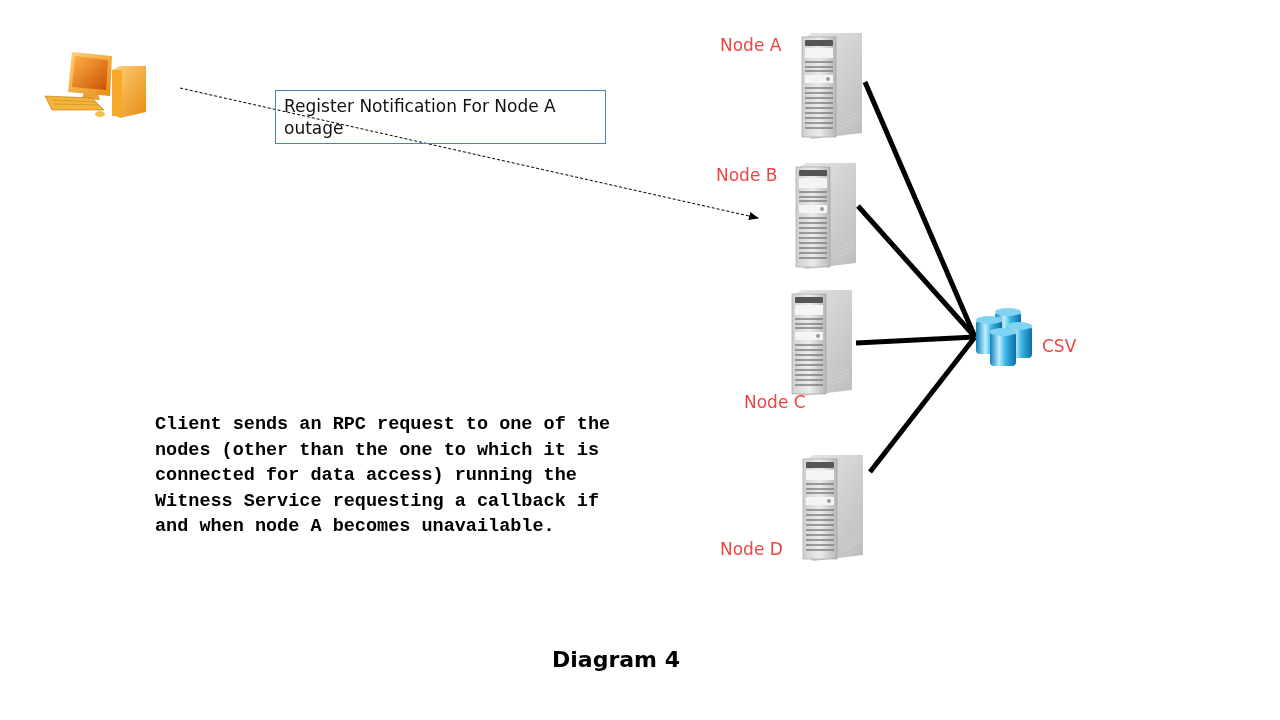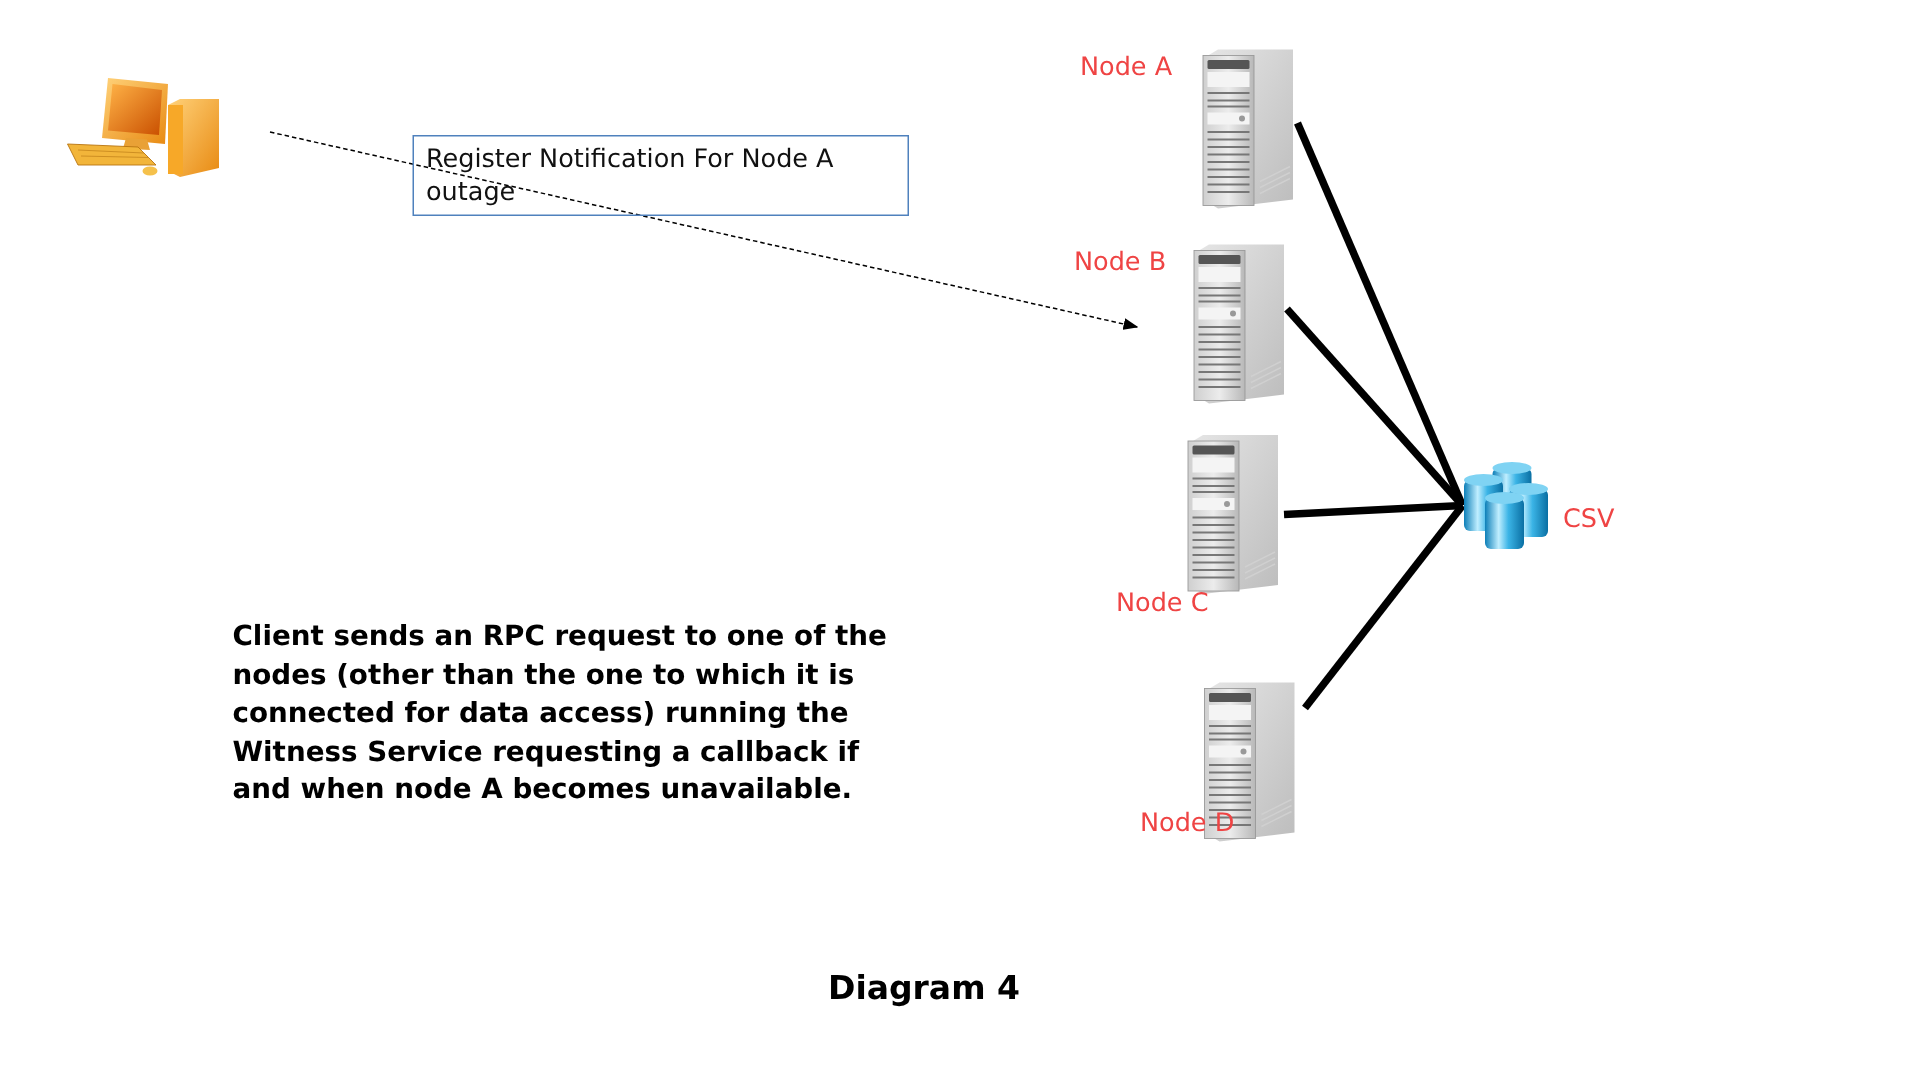--- a/index.html
+++ b/index.html
@@ -11,21 +11,21 @@
     .abs { position: absolute; }
     svg.layer { position: absolute; left: 0; top: 0; }
     .node-label { font-size: 17px; color: #ef4444; white-space: nowrap; }
     .callout {
       left: 275px; top: 90px; width: 331px; height: 54px;
       border: 1px solid #4f81bd; box-sizing: border-box;
       padding: 4px 8px; font-size: 17px; line-height: 22px; color: #111;
     }
     .desc {
       left: 155px; top: 412px; width: 460px;
-      font-size: 18.5px; font-weight: bold; line-height: 25.5px; color: #000;
+      font-size: 18.5px; font-weight: bold; line-height: 25.5px; color: #000; font-family: Liberation Mono, monospace;
     }
     .caption { left: 552px; top: 647px; font-size: 22px; font-weight: bold; }
     .csv-label { left: 1042px; top: 336px; font-size: 17px; }
   </style>
 </head>
 <body>
 
 <svg class="layer" width="1280" height="720">
   <defs>
     <linearGradient id="srvFront" x1="0" y1="0" x2="1" y2="0">
@@ -117,21 +117,21 @@
     </g>
     <ellipse cx="100" cy="114" rx="5" ry="3" fill="#f5c14b"></ellipse>
     <path d="M112,70 L120,66 L146,66 L146,112 L120,118 L112,114 Z" fill="url(#pcOrange)"></path>
     <rect x="112" y="70" width="10" height="46" fill="#f7a828"></rect>
   </g>
 </svg>
 
 <div class="abs node-label" style="left:720px; top:35px;">Node A</div>
 <div class="abs node-label" style="left:716px; top:165px;">Node B</div>
 <div class="abs node-label" style="left:744px; top:372px;margin-top:20px;">Node C</div>
-<div class="abs node-label" style="left:720px; top:539px;margin-left:40px;">Node D</div>
+<div class="abs node-label" style="left:720px; top:539px;">Node D</div>
 
 <div class="abs node-label csv-label">CSV</div>
 
 <div class="abs callout">Register Notification For Node A outage</div>
 
 <div class="abs desc">Client sends an RPC request to one of the nodes (other than the one to which it is connected for data access)  running the Witness Service requesting a callback if and when node A becomes unavailable.</div>
 
 <div class="abs caption">Diagram 4</div>
 
 </body></html>

